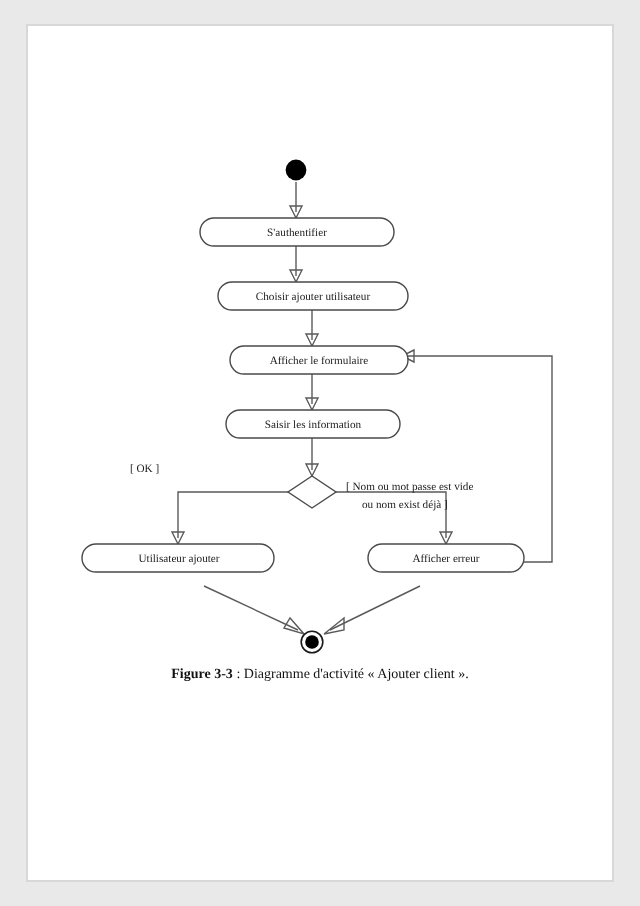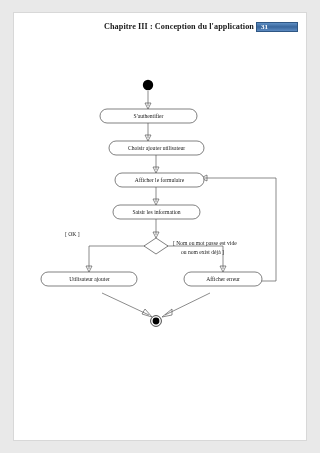--- a/index.html
+++ b/index.html
@@ -124,26 +124,20 @@
     font-size: 7px;
     color: #111;
   }
   .caption b { font-weight: bold; }
 </style>
 </head>
 <body>
 
 <div id="page">
 
-  <div class="header">
-    <div class="header-title">Chapitre III : Conception du l'application</div>
-    <div class="page-badge">
-      <span class="num">31</span>
-    </div>
-  </div>
 
 
   <div id="diagram">
     <svg width="294" height="262" viewBox="0 0 294 262" xmlns="http://www.w3.org/2000/svg">
 
       <g>
         <path class="edge" d="M134,26 L134,41"></path>
         <path class="edge" d="M131,38 L134,44 L137,38 Z" fill="#5a5a5a"></path>
       </g>
 
@@ -236,14 +230,17 @@
       </g>
 
       <g>
         <circle cx="142" cy="256" r="5.4" fill="#ffffff" stroke="#1a1a1a" stroke-width="0.8"></circle>
         <circle cx="142" cy="256" r="3.4" fill="#000000"></circle>
       </g>
 
     </svg>
   </div>
 
+  <div class="caption">
+    <b>Figure 3-3</b><span> : Diagramme d'activité « Ajouter client ».</span>
+  </div>
 
 </div>
 
 </body></html>

